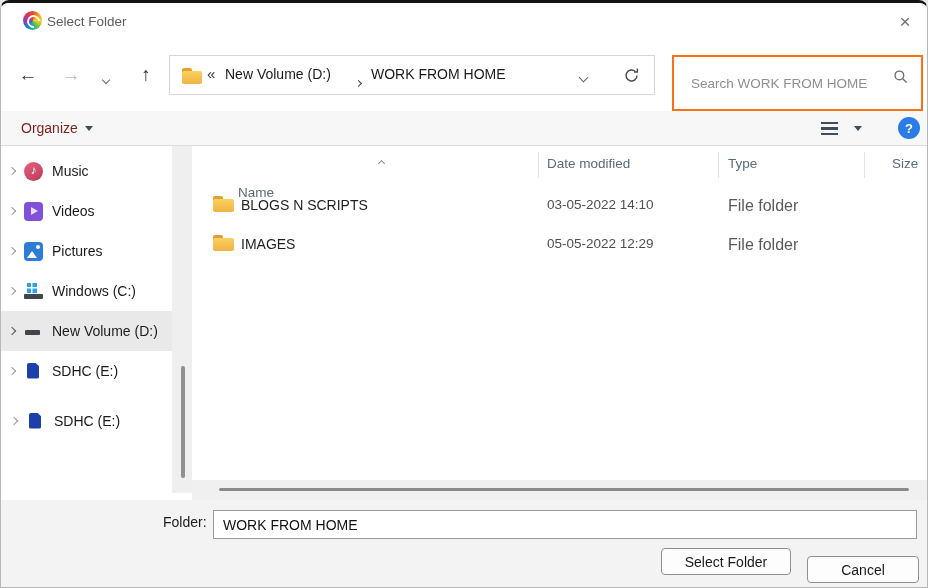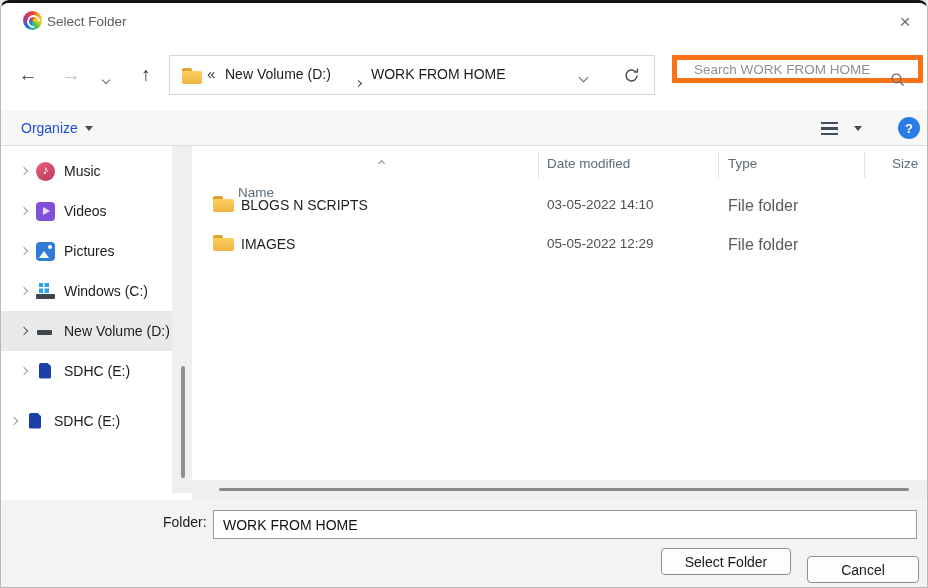--- a/index.html
+++ b/index.html
@@ -49,47 +49,47 @@
     background:linear-gradient(#fbd15e,#efb344); border-radius:2px; }
   .addr-overflow { position:absolute; left:37px; top:9px; font-size:15px; color:#3a3a3a; cursor:pointer; }
   .crumb { position:absolute; top:10px; font-size:14px; color:#1b1b1b; white-space:nowrap; cursor:pointer; }
   .crumb1 { left:55px; }
   .crumb-sep { position:absolute; left:186px; top:16px; }
   .crumb-sep .chv { width:5px; height:5px; border-color:#444; }
   .crumb2 { left:201px; }
   .addr-chv { position:absolute; left:405px; top:13px; width:16px; height:14px; border:none; background:transparent; cursor:pointer; }
   .addr-refresh { position:absolute; left:452px; top:11px; width:18px; height:18px; border:none; background:transparent; cursor:pointer; padding:0; }
   .searchbox {
-    position:absolute; left:671px; top:11px; width:251px; height:28px;
-    border:5px solid #f97316; background:#fff;
+    position:absolute; left:671px; top:11px; width:251px; height:56px;
+    border:2px solid #f97316; background:#fff;
   }
   .search-input {
     position:absolute; left:0; top:0; width:100%; height:100%; border:none; outline:none;
     padding:0 36px 0 17px; font-size:13.5px; color:#333; font-family:inherit; background:transparent;
   }
   .search-input::placeholder { color:#8f8f8f; opacity:1; }
   .search-mag { position:absolute; right:12px; top:12px; width:16px; height:16px; }
   
   .toolbar { position:absolute; left:0; top:108px; width:100%; height:35px; background:#f7f7f7; border-bottom:1px solid #dedede; }
   .tb-btn { position:absolute; top:0; height:34px; display:flex; align-items:center; gap:7px; background:transparent; border:none;
-    font-size:14px; color:#1d4ed8; cursor:pointer; font-family:inherit; }
+    font-size:14px; color:#7f1d1d; cursor:pointer; font-family:inherit; }
   .tb-organize { left:20px; }
   .tri-down { display:inline-block; width:0; height:0; border-left:4.5px solid transparent; border-right:4.5px solid transparent; border-top:5px solid #3f4d5c; }
   .tb-newfolder { left:133px; }
   .tb-view { left:815px; width:26px; justify-content:center; }
   .view-lines { display:inline-block; width:17px; height:13px;
     background:repeating-linear-gradient(to bottom,#3f4d5c 0 2.4px,transparent 2.4px 5.4px); }
   .tb-view-chv { left:847px; width:20px; justify-content:center; }
   .tb-help { position:absolute; left:897px; top:6px; width:22px; height:22px; border:none; border-radius:50%;
     background:#2a7ce8; color:#fff; font-size:13px; font-weight:bold; cursor:pointer; font-family:inherit; }
   
   .body { position:absolute; left:0; top:143px; width:100%; height:354px; background:#fff; }
   .sidebar { position:absolute; left:0; top:0; width:171px; height:100%; overflow:hidden; padding-top:5px; }
   .sb-item { display:flex; align-items:center; height:40px; gap:9px; cursor:pointer; white-space:nowrap; overflow:hidden; }
-  .sb-item.lvl2 { padding-left:20px; }
+  .sb-item.lvl2 { padding-left:8px; }
   .sb-item.lvl1 { padding-left:10px; }
   .sb-item.gap { margin-top:10px; }
   .sb-item.selected { background:#e9e9e9; }
   .sb-item .chv { width:6px; height:6px; border-color:#9a9a9a; flex:none; }
   .sb-item.selected .chv { border-color:#555; }
   .sb-label { font-size:14px; color:#1b1b1b; }
   .ic { position:relative; display:inline-block; width:19px; height:19px; flex:none; }
   .ic-music { border-radius:50%; background:linear-gradient(150deg,#e9617f,#b93a58); }
   .ic-music::after { content:"\266A"; position:absolute; left:0; top:1px; width:100%; text-align:center; color:#fff; font-size:12px; }
   .ic-pictures { border-radius:4px; background:#2e7cd6; }

